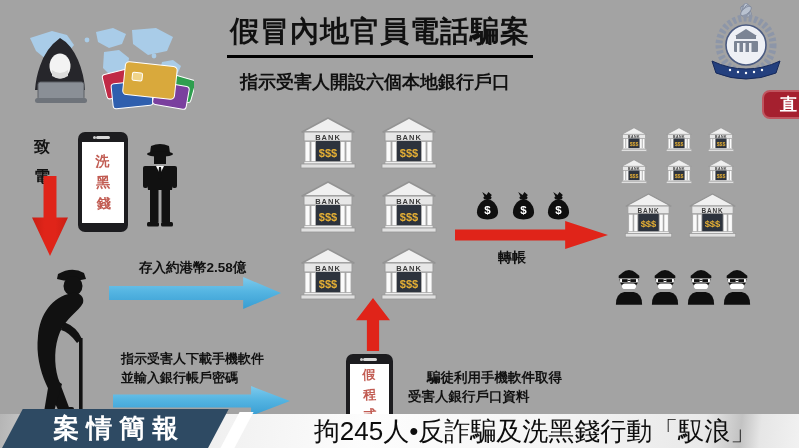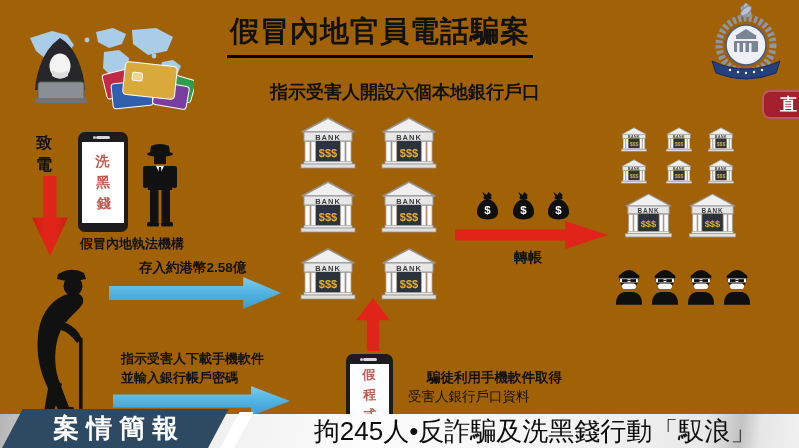--- a/index.html
+++ b/index.html
@@ -1,33 +1,33 @@
 <!DOCTYPE html>
 <html style="--arrow-red: #e02419; --arrow-blue: #55b5e2; --live-red: #a5202f; --badge-navy: #2e4a63; --bank-gold: #e3ae35; --stamp-red: #b23327;"><head>
 <meta charset="utf-8">
 <style>
   :root{
     --arrow-red:#e02419; --arrow-blue:#55b5e2; --live-red:#a5202f;
     --badge-navy:#2e4a63; --bank-gold:#e3ae35; --stamp-red:#b23327;
   }
   html,body{margin:0;padding:0;background:#888;}
-  .slide{position:relative;width:799px;height:448px;background:#a16207;overflow:hidden;
+  .slide{position:relative;width:799px;height:448px;background:#a3a3a3;overflow:hidden;
          font-family:"Liberation Sans","DejaVu Sans",sans-serif;color:#111;}
   .abs{position:absolute;}
   
   .title{left:190px;top:12px;width:380px;text-align:center;font-size:29px;font-weight:bold;letter-spacing:1px;}
   .title span{display:inline-block;border-bottom:3px solid #000;padding:0 3px 3px;}
-  .subtitle{left:240px;top:80px;width:300px;text-align:right;font-size:18px;font-weight:bold;}
+  .subtitle{left:240px;top:70px;width:300px;text-align:left;font-size:18px;font-weight:bold;}
   
   .live{left:714px;top:90px;width:72px;height:25px;background:var(--live-red);
         border:2px solid #bf5660;border-radius:8px;color:#fff;font-size:17px;font-weight:bold;
         letter-spacing:3px;display:flex;align-items:center;justify-content:center;margin-left:48px;}
   
   .lbl{font-weight:bold;white-space:nowrap;}
-  .vtext{width:18px;font-size:16px;font-weight:bold;line-height:22px;word-break:break-all;text-align:right;}
+  .vtext{width:18px;font-size:16px;font-weight:bold;line-height:30px;word-break:break-all;text-align:left;}
   
   .arrow-down{background:linear-gradient(90deg,#c81f15,var(--arrow-red) 35%,var(--arrow-red) 65%,#c81f15);
               clip-path:polygon(32% 0,68% 0,68% 52%,100% 52%,50% 100%,0 52%,32% 52%);}
   .arrow-up{background:var(--arrow-red);
             clip-path:polygon(50% 0,100% 42%,68% 42%,68% 100%,32% 100%,32% 42%,0 42%);}
   .arrow-right-red{background:var(--arrow-red);
             clip-path:polygon(0 30%,72% 30%,72% 0,100% 50%,72% 100%,72% 70%,0 70%);}
   .arrow-right-blue{background:linear-gradient(180deg,#7ecaec,var(--arrow-blue) 45%,#389dd2);
             clip-path:polygon(0 28%,78% 28%,78% 0,100% 50%,78% 100%,78% 72%,0 72%);}
   
@@ -172,21 +172,20 @@
     <path d="M4,24 L34,24 L31,48 L7,48 Z" fill="#111"></path>
     <polygon points="15,24 23,24 19,32" fill="#fff"></polygon>
     <polygon points="18,25 20,25 21,35 19,38 17,35" fill="#111"></polygon>
     <rect x="2" y="24" width="5" height="22" rx="2" fill="#111"></rect>
     <rect x="31" y="24" width="5" height="22" rx="2" fill="#111"></rect>
     <rect x="9" y="48" width="8.5" height="32" fill="#111"></rect>
     <rect x="20.5" y="48" width="8.5" height="32" fill="#111"></rect>
     <rect x="6" y="80" width="12" height="4.5" rx="1.5" fill="#111"></rect>
     <rect x="20" y="80" width="12" height="4.5" rx="1.5" fill="#111"></rect>
   </svg>
-  <div class="abs lbl" style="left:80px;top:235px;font-size:13px">假冒內地執法機構</div>
 
   <svg class="abs" style="left:16px;top:266px" width="88" height="152" viewBox="0 0 88 152">
     <path d="M42,8 Q56,0 68,7 L70,13 Q54,17 41,13 Z" fill="#111"></path>
     <ellipse cx="57" cy="20" rx="9.5" ry="10" fill="#111"></ellipse>
     <path d="M56,27 C36,31 24,48 22,70 C20,88 24,104 30,118 L44,148 L54,144 L42,112 C38,98 38,80 44,66 C50,52 63,45 67,37 C69,30 62,26 56,27 Z" fill="#111"></path>
     <path d="M34,110 L28,146 L37,149 L46,118 Z" fill="#111"></path>
     <rect x="24" y="144" width="17" height="6.5" rx="2" fill="#111"></rect>
     <rect x="43" y="141" width="15" height="6.5" rx="2" fill="#111"></rect>
     <path d="M48,56 Q61,61 66,73 L61,77 Q53,66 45,64 Z" fill="#111"></path>
     <rect x="63" y="72" width="3.6" height="77" fill="#111"></rect>
@@ -221,21 +220,21 @@
   <svg class="abs" style="left:476px;top:191px" width="23" height="29">
       <use href="#moneybag-icon"></use>
     </svg>
   <svg class="abs" style="left:512px;top:191px" width="23" height="29">
       <use href="#moneybag-icon"></use>
     </svg>
   <svg class="abs" style="left:547px;top:191px" width="23" height="29">
       <use href="#moneybag-icon"></use>
     </svg>
   <div class="abs arrow-right-red" style="left:455px;top:221px;width:153px;height:28px"></div>
-  <div class="abs lbl" style="left:514px;top:249px;font-size:14px">轉帳</div>
+  <div class="abs lbl" style="left:498px;top:249px;font-size:14px">轉帳</div>
 
   <svg class="abs" style="left:619px;top:126px" width="30" height="27">
       <use href="#bank-icon"></use>
     </svg>
   <svg class="abs" style="left:664px;top:126px" width="30" height="27">
       <use href="#bank-icon"></use>
     </svg>
   <svg class="abs" style="left:706px;top:126px" width="30" height="27">
       <use href="#bank-icon"></use>
     </svg>
@@ -269,21 +268,21 @@
 
   <div class="abs arrow-up" style="left:356px;top:298px;width:34px;height:53px"></div>
   <div class="abs phone" style="left:346px;top:354px;width:47px;height:80px">
     <div class="speaker"></div>
     <div class="cam"></div>
     <div class="screen">
       <div class="stamp s2">假程式</div>
     </div>
   </div>
   <div class="abs lbl" style="left:427px;top:369px;font-size:13.5px;font-weight:600">騙徒利用手機軟件取得</div>
-  <div class="abs lbl" style="left:408px;top:388px;font-size:13.5px;font-weight:400">受害人銀行戶口資料</div>
+  <div class="abs lbl" style="left:408px;top:388px;font-size:13.5px;font-weight:700">受害人銀行戶口資料</div>
 
   <div class="abs footer-bar"></div>
   <div class="abs footer-stripe"></div>
   <div class="abs footer-badge">
     <span class="t">案情簡報</span>
   </div>
   <div class="abs footer-headline">拘245人•反詐騙及洗黑錢行動「馭浪」</div>
 
 </div>
 

